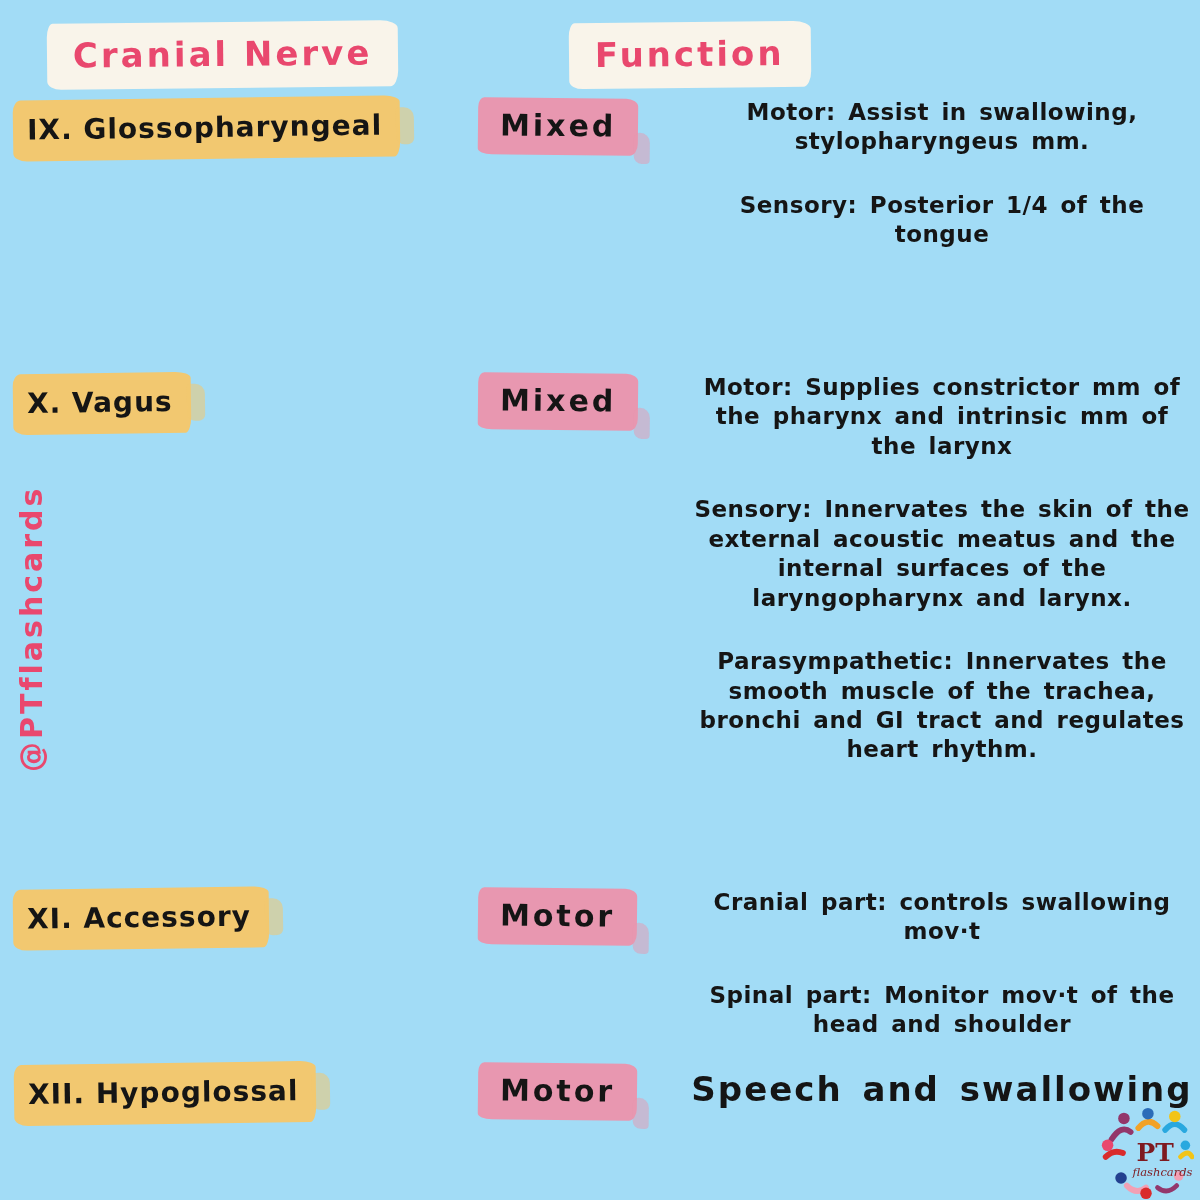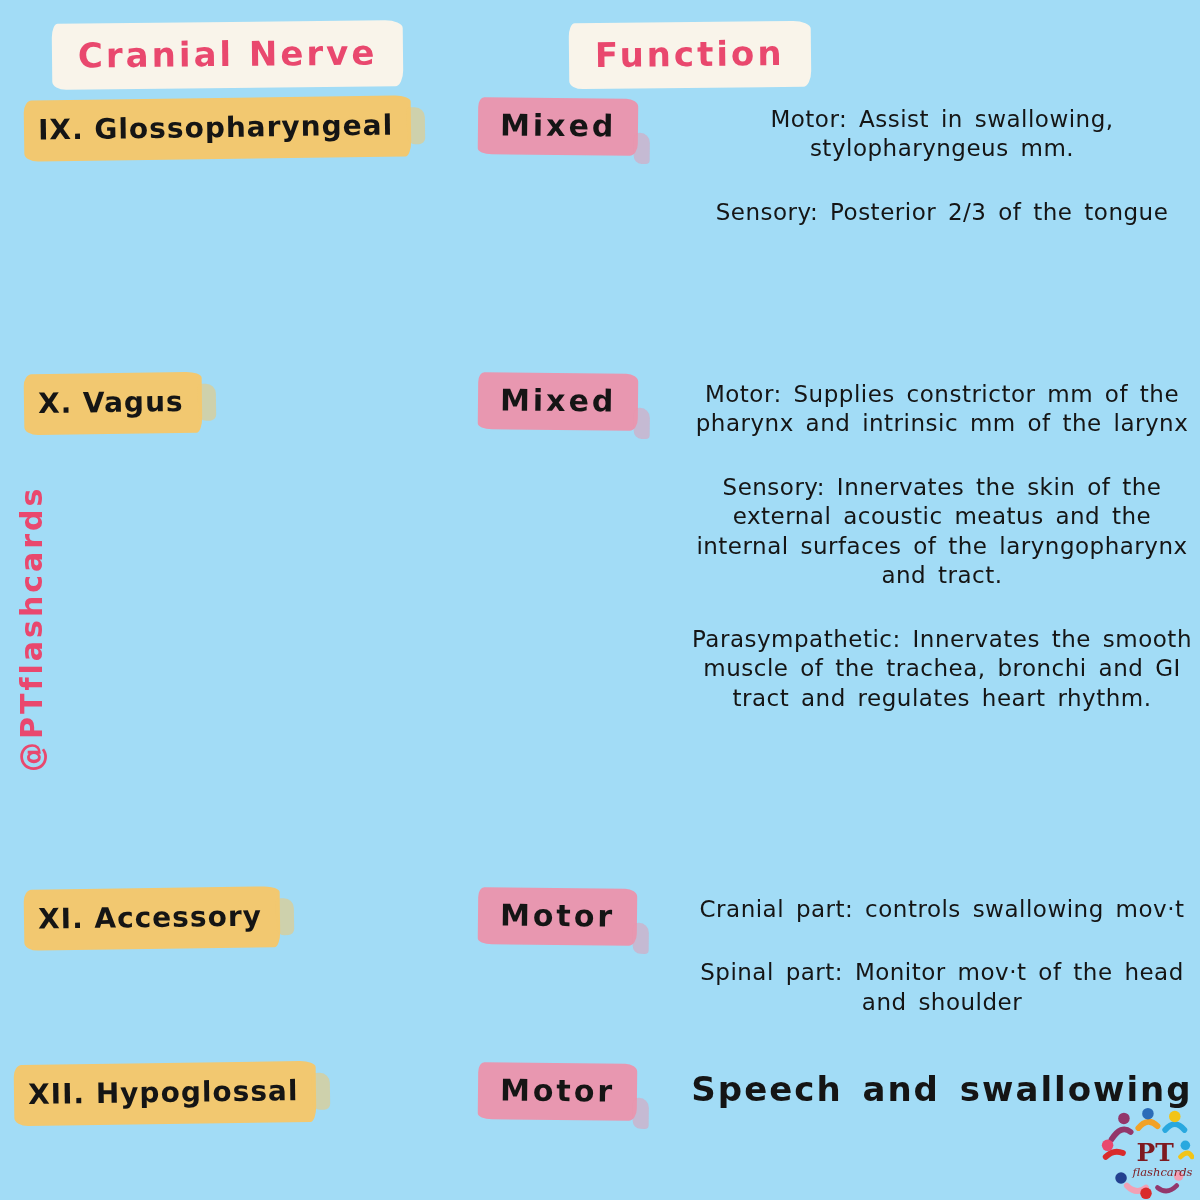--- a/index.html
+++ b/index.html
@@ -8,21 +8,21 @@
     background:#A2DCF6;
     font-family:"DejaVu Sans", sans-serif;
     overflow:hidden;
     position:relative;
     color:#151515;
   }
   .sheet{position:relative;width:1200px;height:1200px;padding-top:22px;box-sizing:border-box;}
 
   
   .grid-row{display:flex;align-items:flex-start;}
-  .c1{width:36%;box-sizing:border-box;padding-left:24px;}
+  .c1{width:36%;box-sizing:border-box;padding-left:13px;}
   .c2{width:21%;box-sizing:border-box;text-align:center;}
   .c3{width:43%;box-sizing:border-box;text-align:center;padding:0 6px;}
 
   
   .hdr{margin-bottom:10px;}
   .hdr .c1,.hdr .c2,.hdr .c3{text-align:center;}
   .hl-white{
     display:inline-block;
     background:#F9F4EA;
     color:#E9486E;
@@ -59,22 +59,22 @@
   }
   .hl-pink::after{
     content:"";position:absolute;right:-12px;bottom:-8px;
     width:16px;height:55%;
     background:#E897B0;opacity:.5;
     border-radius:6px 10px 4px 8px;
   }
 
   
   .fn{
-    margin:7px auto 34px;
-    font-size:23px;font-weight:normal;
+    margin:0 auto 34px;
+    font-size:23px;font-weight:bold;
     letter-spacing:.5px;word-spacing:4px;line-height:1.28;
     max-width:500px;
   }
   .fn:last-child{margin-bottom:0;}
   .fn-big{
     margin:6px auto 0;
     font-size:34px;font-weight:bold;letter-spacing:2px;word-spacing:6px;
     max-width:510px;
   }
 
@@ -111,34 +111,34 @@
 
   <div class="grid-row row-ix">
     <div class="c1">
       <span class="hl-yellow">IX. Glossopharyngeal</span>
     </div>
     <div class="c2">
       <span class="hl-pink">Mixed</span>
     </div>
     <div class="c3">
       <p class="fn">Motor: Assist in swallowing, stylopharyngeus mm.</p>
-      <p class="fn">Sensory: Posterior 2/3 of the tongue</p>
+      <p class="fn">Sensory: Posterior 1/4 of the tongue</p>
     </div>
   </div>
 
   <div class="grid-row row-x">
     <div class="c1">
       <span class="hl-yellow">X. Vagus</span>
     </div>
     <div class="c2">
       <span class="hl-pink">Mixed</span>
     </div>
     <div class="c3">
       <p class="fn">Motor: Supplies constrictor mm of the pharynx and intrinsic mm of the larynx</p>
-      <p class="fn">Sensory: Innervates the skin of the external acoustic meatus and the internal surfaces of the laryngopharynx and tract.</p>
+      <p class="fn">Sensory: Innervates the skin of the external acoustic meatus and the internal surfaces of the laryngopharynx and larynx.</p>
       <p class="fn">Parasympathetic: Innervates the smooth muscle of the trachea, bronchi and GI tract and regulates heart rhythm.</p>
     </div>
   </div>
 
   <div class="grid-row row-xi">
     <div class="c1" style="">
       <span class="hl-yellow">XI. Accessory</span>
     </div>
     <div class="c2">
       <span class="hl-pink">Motor</span>

